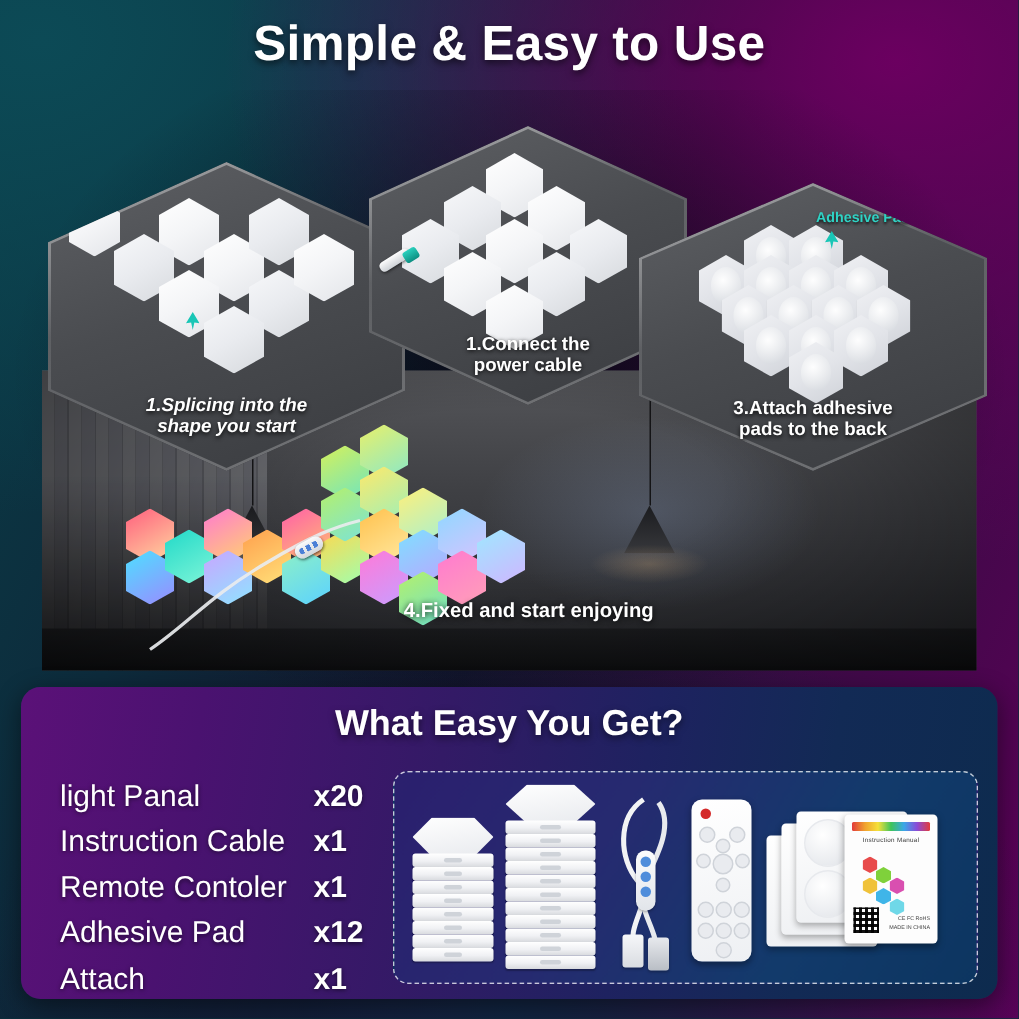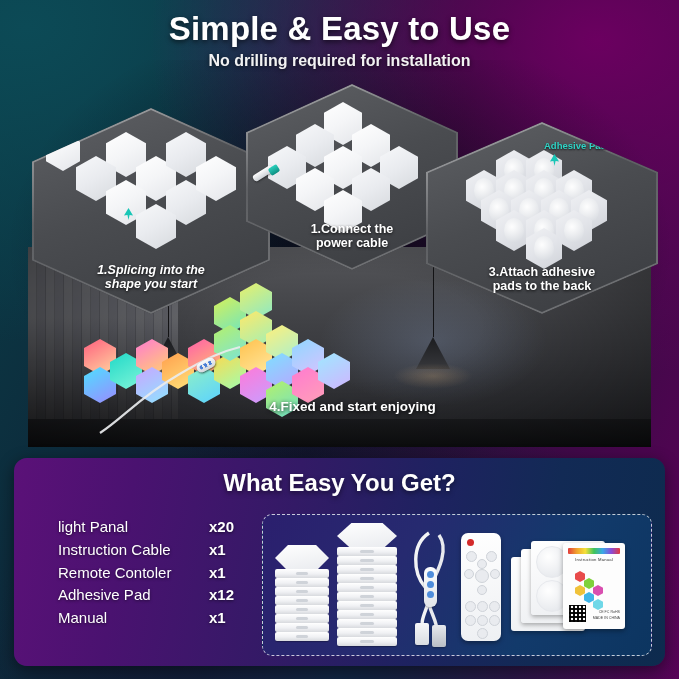--- a/index.html
+++ b/index.html
@@ -104,22 +104,22 @@
     background:repeating-linear-gradient(90deg,#4b7fd6 0 3px,transparent 3px 5px);border-radius:2px;}
 
   
   .panel{position:absolute;left:14px;top:458px;width:651px;height:208px;border-radius:13px;
     background:linear-gradient(100deg,#5b1178 0%,#4a1270 18%,#331a66 42%,#1e2260 62%,#122a55 80%,#0d2b4e 100%);
     overflow:hidden;box-shadow:0 4px 16px rgba(0,0,0,.45);}
   .panel-title{position:absolute;left:0;right:0;top:11px;text-align:center;
     color:#fff;font-size:24px;font-weight:bold;text-shadow:0 2px 5px rgba(0,0,0,.5);}
 
   .contents{position:absolute;left:26px;top:58px;width:215px;}
-  .crow{display:flex;align-items:flex-end;color:#fff;font-size:15px;
-    line-height:1.52;text-shadow:0 1px 3px rgba(0,0,0,.55);margin-left:18px;}
+  .crow{display:flex;align-items:flex-end;color:#fff;font-size:20px;
+    line-height:1.52;text-shadow:0 1px 3px rgba(0,0,0,.55);}
   .crow .nm{flex:1;white-space:nowrap;}
   .crow .qt{width:46px;text-align:left;font-weight:bold;}
 
   .photo{position:absolute;left:248px;top:56px;width:388px;height:140px;
     border:1px dashed rgba(255,255,255,.75);border-radius:10px;
     background:linear-gradient(120deg,#2b1f6e 0%,#262a70 35%,#123a6b 70%,#0c3560 100%);
     overflow:hidden;}
 
   .stack{position:absolute;}
   .stk-layer{position:absolute;width:100%;height:9px;border-radius:2px;
@@ -165,21 +165,20 @@
 </style>
 </head>
 <body>
 
 <div id="root">
   <div class="bg"></div>
   <div class="bg-dark-center"></div>
 
   <div class="header">
     <div class="title">Simple &amp; Easy to Use</div>
-    <div class="subtitle">No drilling required for installation</div>
   </div>
 
   <div class="room">
     <div class="slats"></div>
     <div class="glow"></div>
 
     <div class="lamp" style="left:140px;top:-10px;">
       <div class="cord"></div>
         <div class="shade"></div>
         <div class="pool"></div>
@@ -305,21 +304,21 @@
         </div>
         <div class="crow">
           <span class="nm">Remote Contoler</span>
           <span class="qt">x1</span>
         </div>
         <div class="crow">
           <span class="nm">Adhesive Pad</span>
           <span class="qt">x12</span>
         </div>
         <div class="crow">
-          <span class="nm">Manual</span>
+          <span class="nm">Attach</span>
           <span class="qt">x1</span>
         </div>
       </div>
 
     <div class="photo">
 
       <div class="stack" style="left:12px;top:30px;width:54px;height:100px;">
         <div class="hexcap" style="top:0;"></div>
         <div class="stk-layer" style="top:24px;"></div>
         <div class="stk-layer" style="top:33px;"></div>

